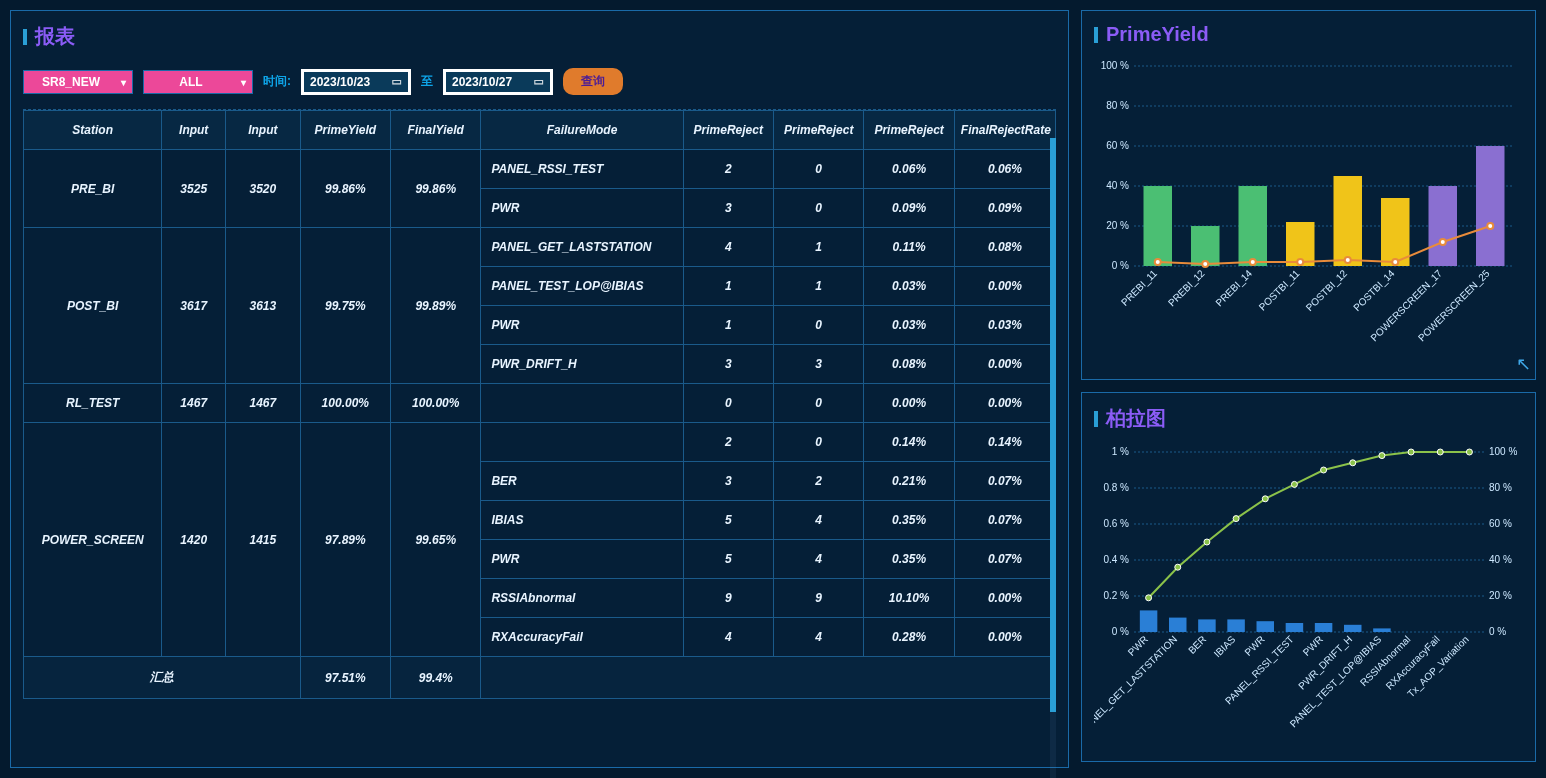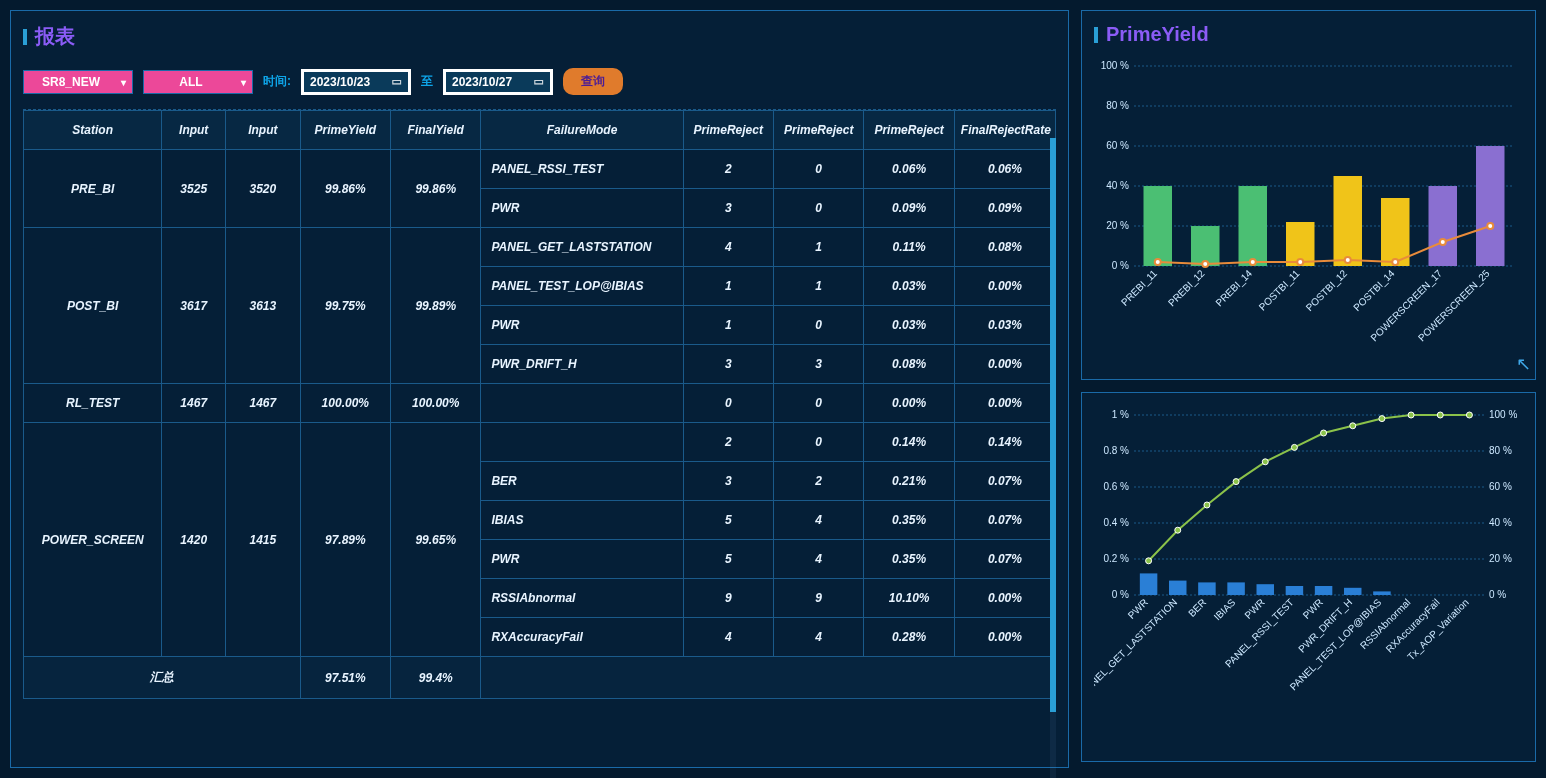--- a/index.html
+++ b/index.html
@@ -390,20 +390,24 @@
             <circle cx="253.75" cy="204" r="3" fill="#fff" stroke="#e88b3b" stroke-width="2"></circle>
             <circle cx="301.25" cy="206" r="3" fill="#fff" stroke="#e88b3b" stroke-width="2"></circle>
             <circle cx="348.75" cy="186" r="3" fill="#fff" stroke="#e88b3b" stroke-width="2"></circle>
             <circle cx="396.25" cy="170" r="3" fill="#fff" stroke="#e88b3b" stroke-width="2"></circle>
           </svg>
       </div>
       <span class="cursor-icon">↖</span>
     </div>
 
     <div class="panel chart-panel">
+      <div class="panel-header">
+        <div class="bar"></div>
+        <div class="title">柏拉图</div>
+      </div>
       <div class="chart-area">
         <svg id="chart2-svg" width="430" height="300">
             <line class="grid" x1="40" y1="190" x2="390" y2="190"></line>
             <text x="35" y="193" text-anchor="end">0 %</text>
             <line class="grid" x1="40" y1="154" x2="390" y2="154"></line>
             <text x="35" y="157" text-anchor="end">0.2 %</text>
             <line class="grid" x1="40" y1="118" x2="390" y2="118"></line>
             <text x="35" y="121" text-anchor="end">0.4 %</text>
             <line class="grid" x1="40" y1="82" x2="390" y2="82"></line>
             <text x="35" y="85" text-anchor="end">0.6 %</text>

